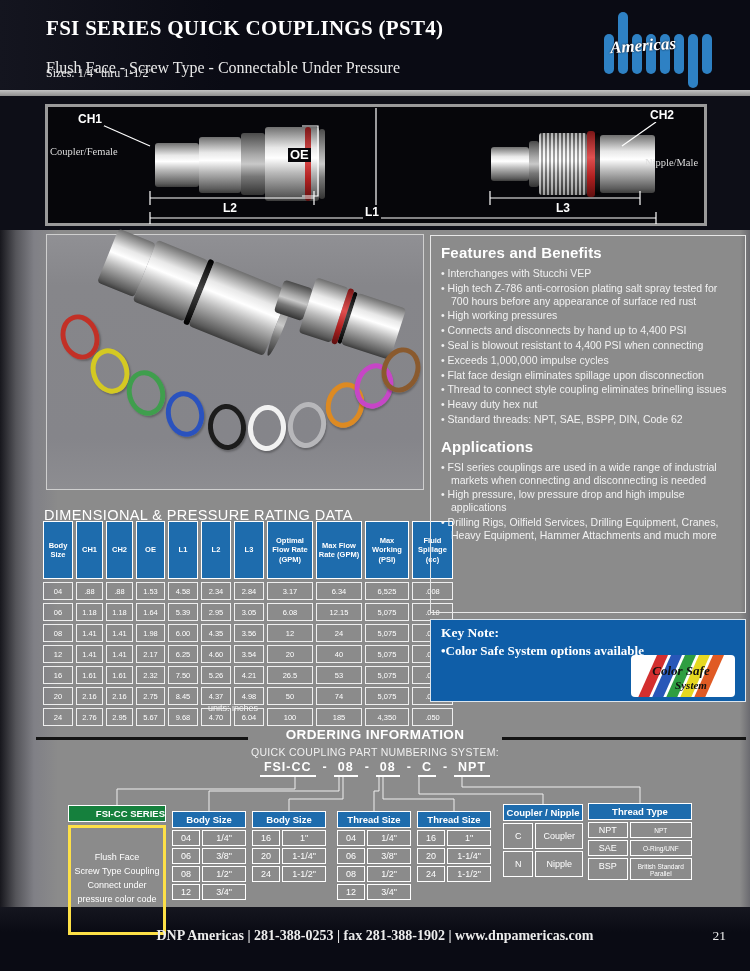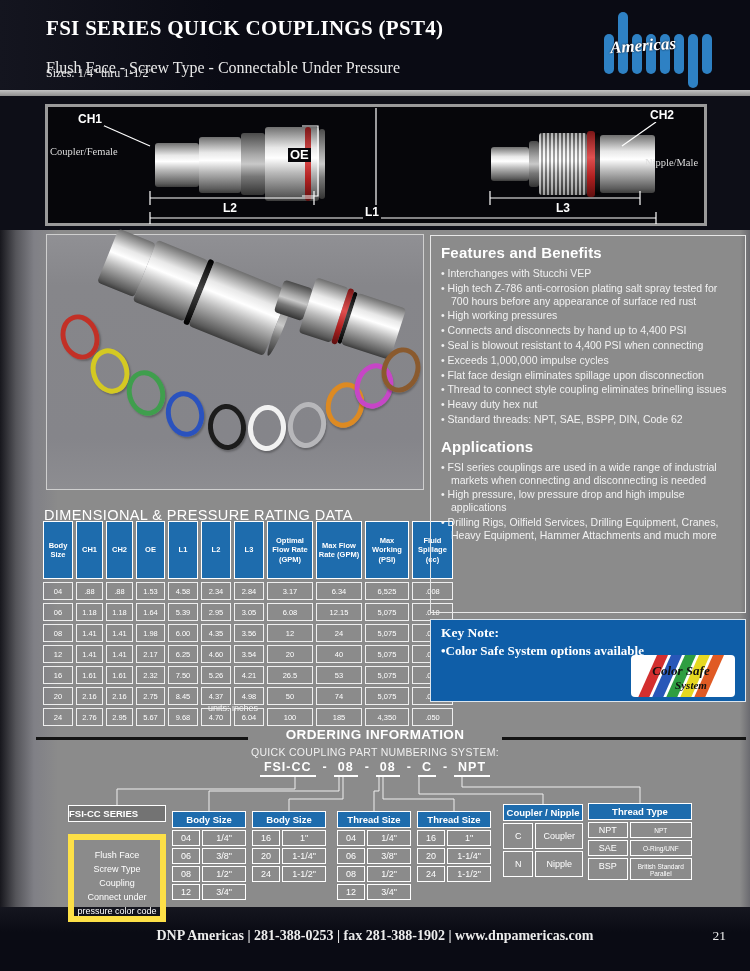--- a/index.html
+++ b/index.html
@@ -88,23 +88,23 @@
   .ord-rule.r{left:502px;width:244px;}
   .ord-title{position:absolute;left:0;top:727px;width:750px;text-align:center;margin:0;
      color:#fff;font-size:13.5px;letter-spacing:.4px;}
   .ord-sub{position:absolute;left:0;top:746px;width:750px;text-align:center;
      color:#f0f0f0;font-size:10.5px;letter-spacing:.3px;}
   .pn{position:absolute;left:0;top:760px;width:750px;text-align:center;color:#fff;
      font-weight:bold;font-size:12.5px;}
   .pn .seg-u{display:inline-block;border-bottom:2px solid #fff;padding:0 4px 1px 4px;margin:0 5px;letter-spacing:1px;}
   .pn .dash{display:inline-block;margin:0 2px;}
   .series-box{position:absolute;left:68px;top:805px;width:98px;}
-  .sb-title{background:#737373;border:1px solid #fff;color:#fff;font-weight:bold;
-     font-size:9.5px;text-align:left;padding:2px 0;}
-  .sb-body{border:6px solid #fde047;margin-top:12px;padding:9px 2px;height:58px;}
+  .sb-title{background:#15803d;border:1px solid #fff;color:#fff;font-weight:bold;
+     font-size:9.5px;text-align:right;padding:2px 0;}
+  .sb-body{border:3px solid #fde047;margin-top:3px;padding:23px 2px;height:58px;}
   .sb-line{color:#fff;font-size:9px;text-align:center;line-height:1.55;}
   .ord-box{position:absolute;}
   .obt{background:#1e6cad;border:1px solid #fff;color:#fff;font-weight:bold;
      font-size:9.5px;text-align:center;padding:2px 0;}
   .ord-row{display:flex;gap:2px;margin-top:2px;}
   .ord-row span{border:1px solid #fff;color:#fff;font-size:9px;text-align:center;padding:2px 0;box-sizing:border-box;}
   .ord-row span:first-child{width:38%;}
   .ord-row span:last-child{width:62%;flex:1;}
   .ord-box.tall .ord-row span{padding:7px 0;}
   .ord-box.smallval .ord-row span:last-child{font-size:6.5px;padding-top:4px;}

